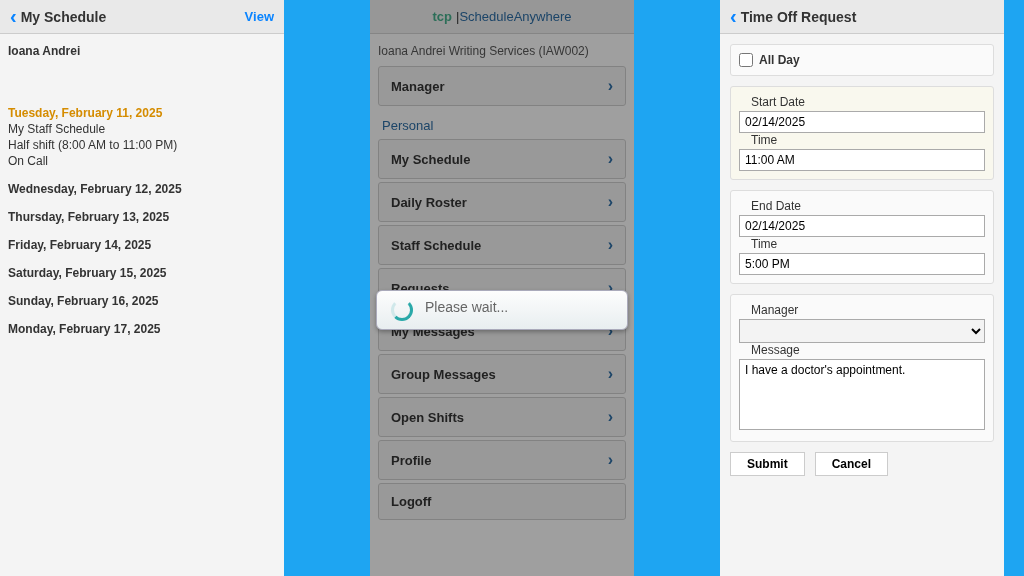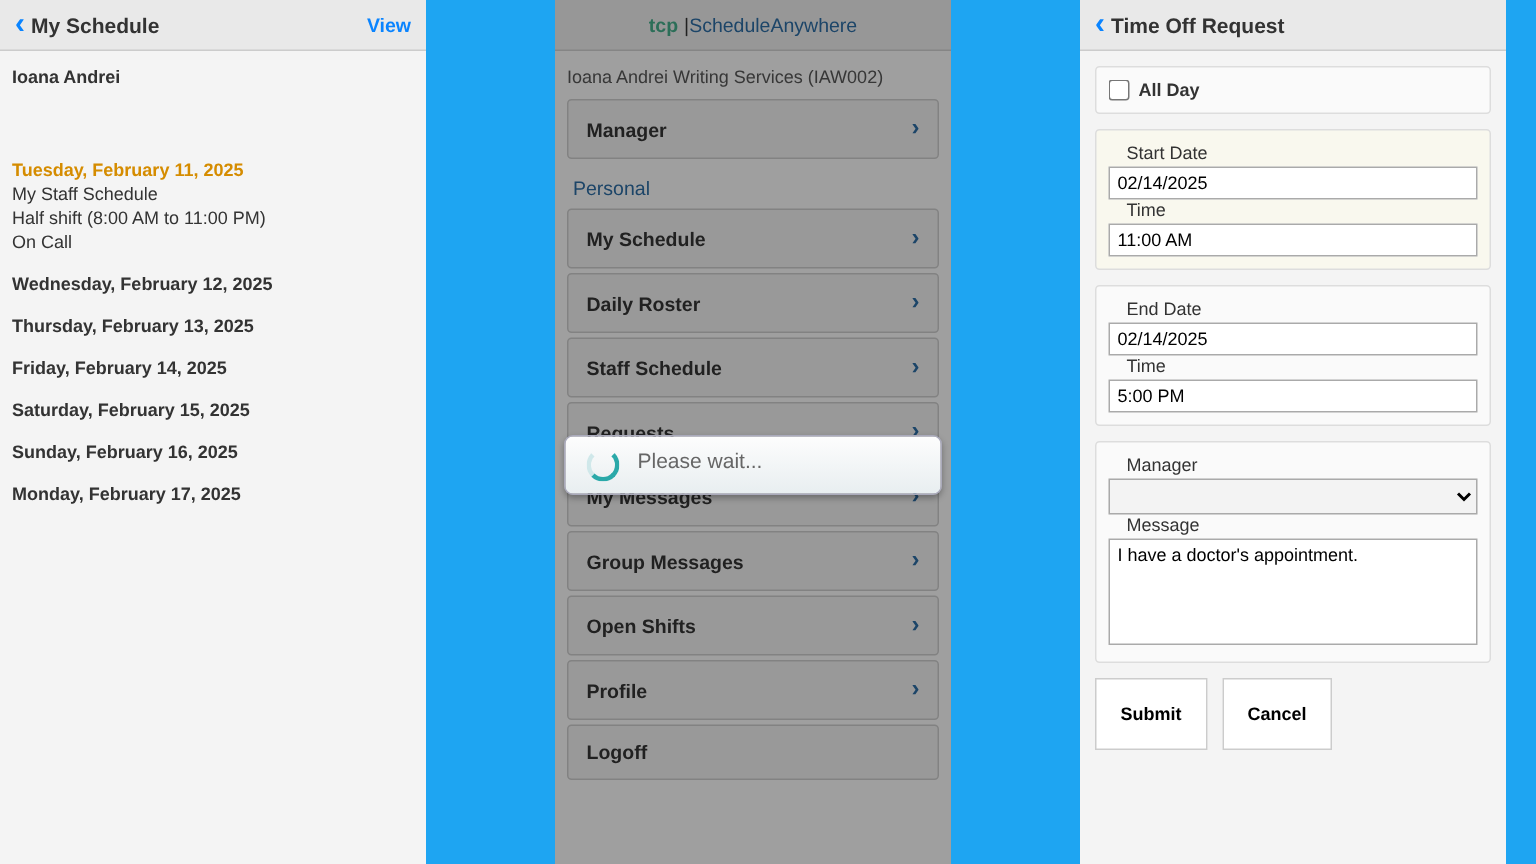--- a/index.html
+++ b/index.html
@@ -165,21 +165,21 @@
     background: #fff;
     margin-bottom: 0;
   }
   select.form-input { background: #f3f3f3; }
   textarea.form-input { height: 71px; resize: none; font-family: Arial; }
   .action-row { display: flex; gap: 10px; }
   .action-btn {
     background: #fff;
     border: 1px solid #ccc;
     border-radius: 0;
-    padding: 16px 16px;
+    padding: 4px 16px;
     font-size: 12px;
     font-weight: bold;
     cursor: pointer;
   }
 </style>
 </head>
 <body>
 
 <div class="panel panel-left">
   <div class="header">

